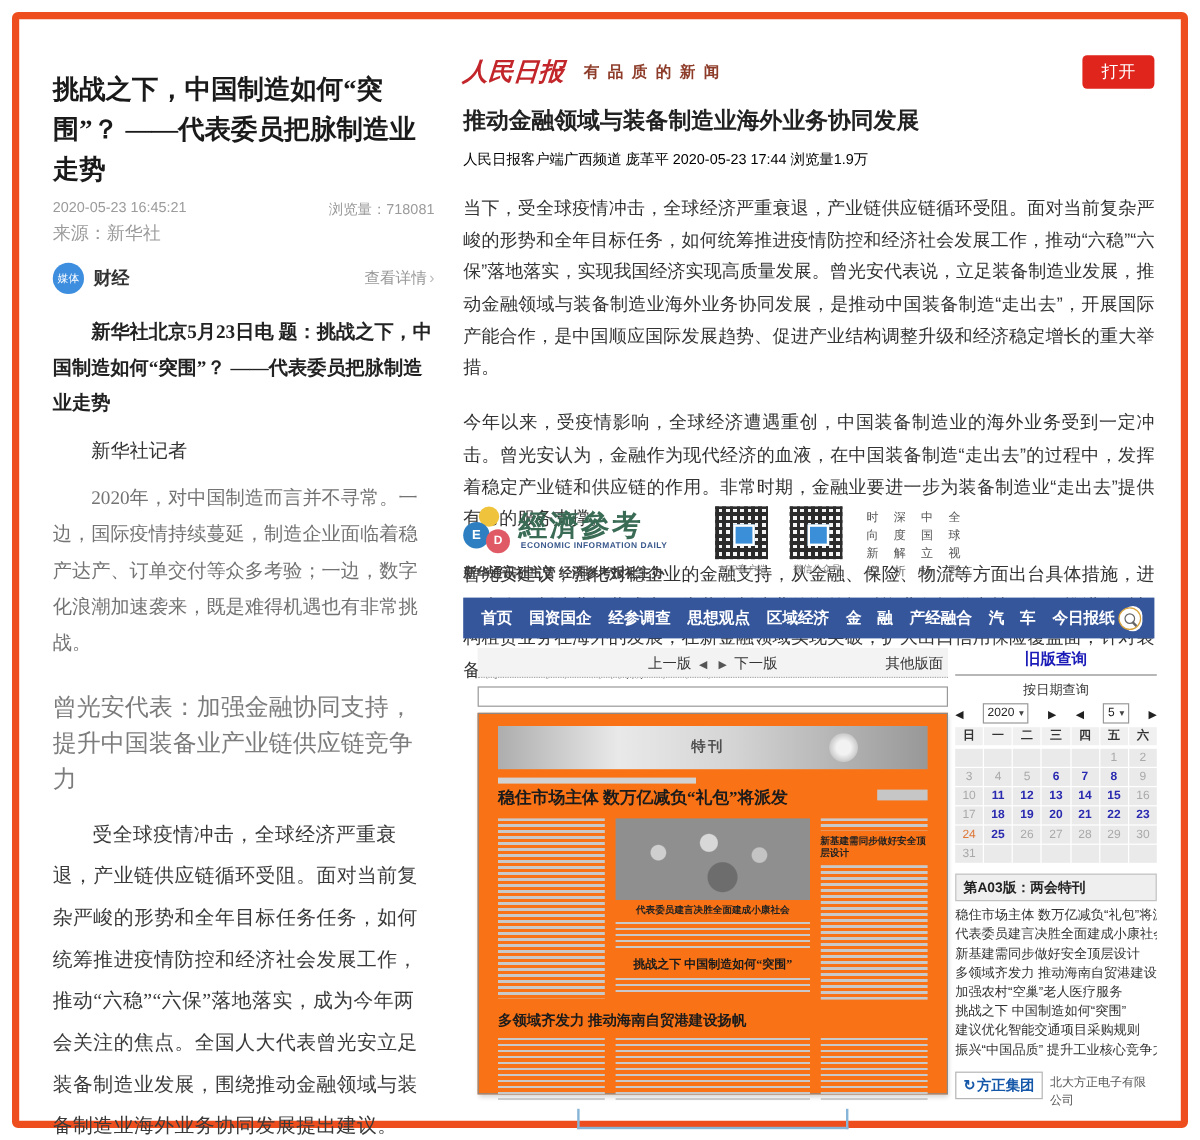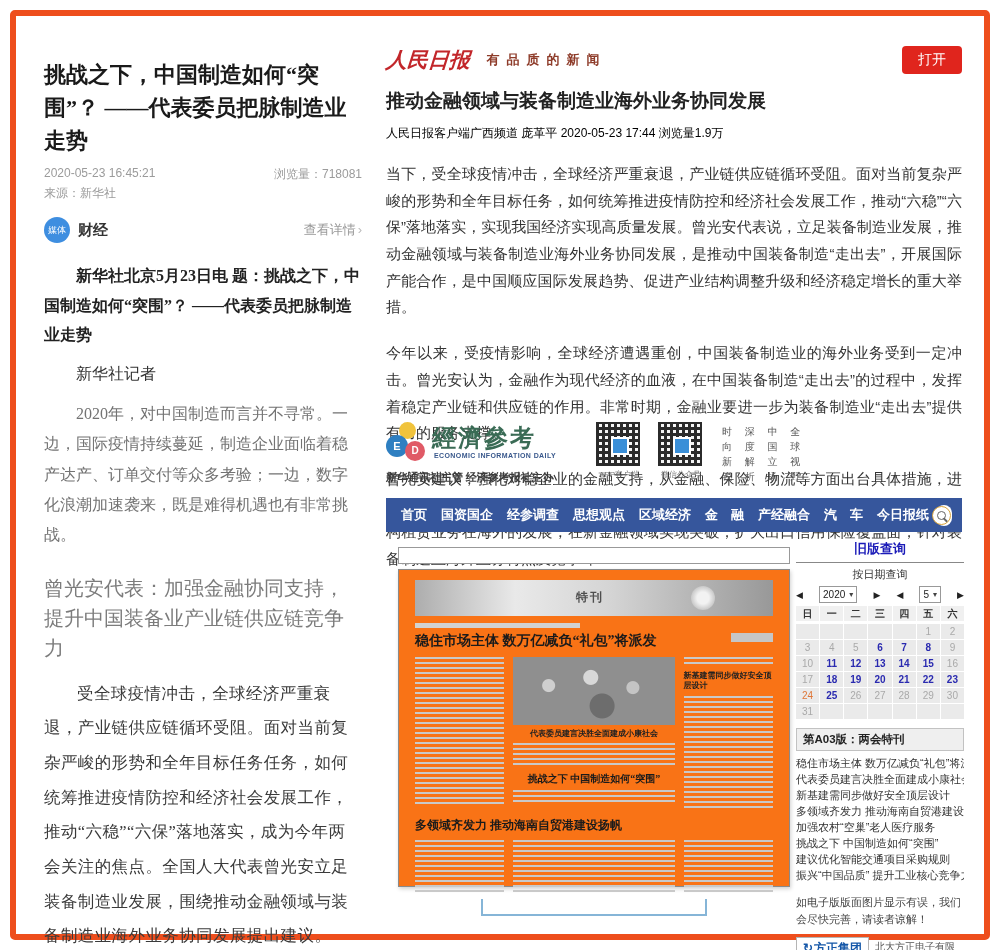--- a/index.html
+++ b/index.html
@@ -4,21 +4,21 @@
 <style>
   html,body{margin:0;padding:0;}
   body{position:relative;width:1000px;height:950px;background:#fff;overflow:hidden;
        font-family:"Liberation Sans",sans-serif;color:#333;}
   .frame{position:absolute;inset:10px;border:6px solid #ee4e1d;border-radius:5px;pointer-events:none;}
 
   
   .la{position:absolute;left:44px;top:58px;width:318px;}
   .la-title{font-family:"Liberation Serif",serif;font-size:22px;font-weight:bold;color:#1a1a1a;line-height:1.5;}
   .la-meta{display:flex;justify-content:space-between;margin-top:9px;font-size:12px;color:#9b9b9b;}
-  .la-src{font-size:12px;color:#9b9b9b;margin-top:2px;}
+  .la-src{font-size:15px;color:#9b9b9b;margin-top:2px;}
   .tagrow{display:flex;align-items:center;margin-top:15px;}
   .badge{width:26px;height:26px;border-radius:50%;background:#3e8ee0;color:#fff;font-size:9px;
          display:flex;align-items:center;justify-content:center;flex:0 0 auto;}
   .tagname{margin-left:8px;font-size:15px;font-weight:bold;color:#333;}
   .detail{margin-left:auto;font-size:13px;color:#999;cursor:pointer;}
   .chev{color:#bbb;margin-left:2px;}
   .la-lead{margin-top:18px;font-family:"Liberation Serif",serif;font-size:16px;font-weight:bold;
            color:#222;line-height:1.85;text-indent:2em;}
   .la-rep{margin-top:14px;font-family:"Liberation Serif",serif;font-size:16px;color:#333;text-indent:2em;}
   .la-p1{margin-top:14px;font-family:"Liberation Serif",serif;font-size:16px;color:#737373;line-height:1.9;text-indent:2em;}
@@ -209,20 +209,29 @@
       <span class="nav-item">今日报纸</span>
     </span>
   <span class="search">
     <span class="mag-circle">
       <span class="mag"></span>
     </span>
   </span>
 </div>
 
 <div class="viewer">
+  <div class="vtoolbar">
+    <span class="vt-center">
+      <span>上一版</span>
+      <span class="arr">◀</span>
+      <span class="arr">▶</span>
+      <span>下一版</span>
+    </span>
+    <span class="vt-right">其他版面</span>
+  </div>
   <div class="thinbox"></div>
   <div class="preview">
     <div class="pp-banner">
       <span class="pb-label">特刊</span>
       <span class="pb-moon"></span>
     </div>
     <div class="pp-kicker"></div>
     <div class="pp-headrow">
       <div class="pp-headline">稳住市场主体 数万亿减负“礼包”将派发</div>
       <div class="pp-chip"></div>
@@ -326,21 +335,20 @@
   <div class="sb-list">
       <div class="art">稳住市场主体 数万亿减负“礼包”将派发</div>
       <div class="art">代表委员建言决胜全面建成小康社会</div>
       <div class="art">新基建需同步做好安全顶层设计</div>
       <div class="art">多领域齐发力 推动海南自贸港建设扬帆</div>
       <div class="art">加强农村“空巢”老人医疗服务</div>
       <div class="art">挑战之下 中国制造如何“突围”</div>
       <div class="art">建议优化智能交通项目采购规则</div>
       <div class="art">振兴“中国品质” 提升工业核心竞争力</div>
     </div>
-  <div class="sb-note">如电子版版面图片显示有误，我们会尽快完善，请读者谅解！</div>
   <div class="founder">
     <div>
       <div class="f-logo"><span class="f-mark">↻</span><span>方正集团</span>
         
       </div>
     </div>
     <div class="f-text">
       <div>北大方正电子有限公司</div>
 
     </div>

